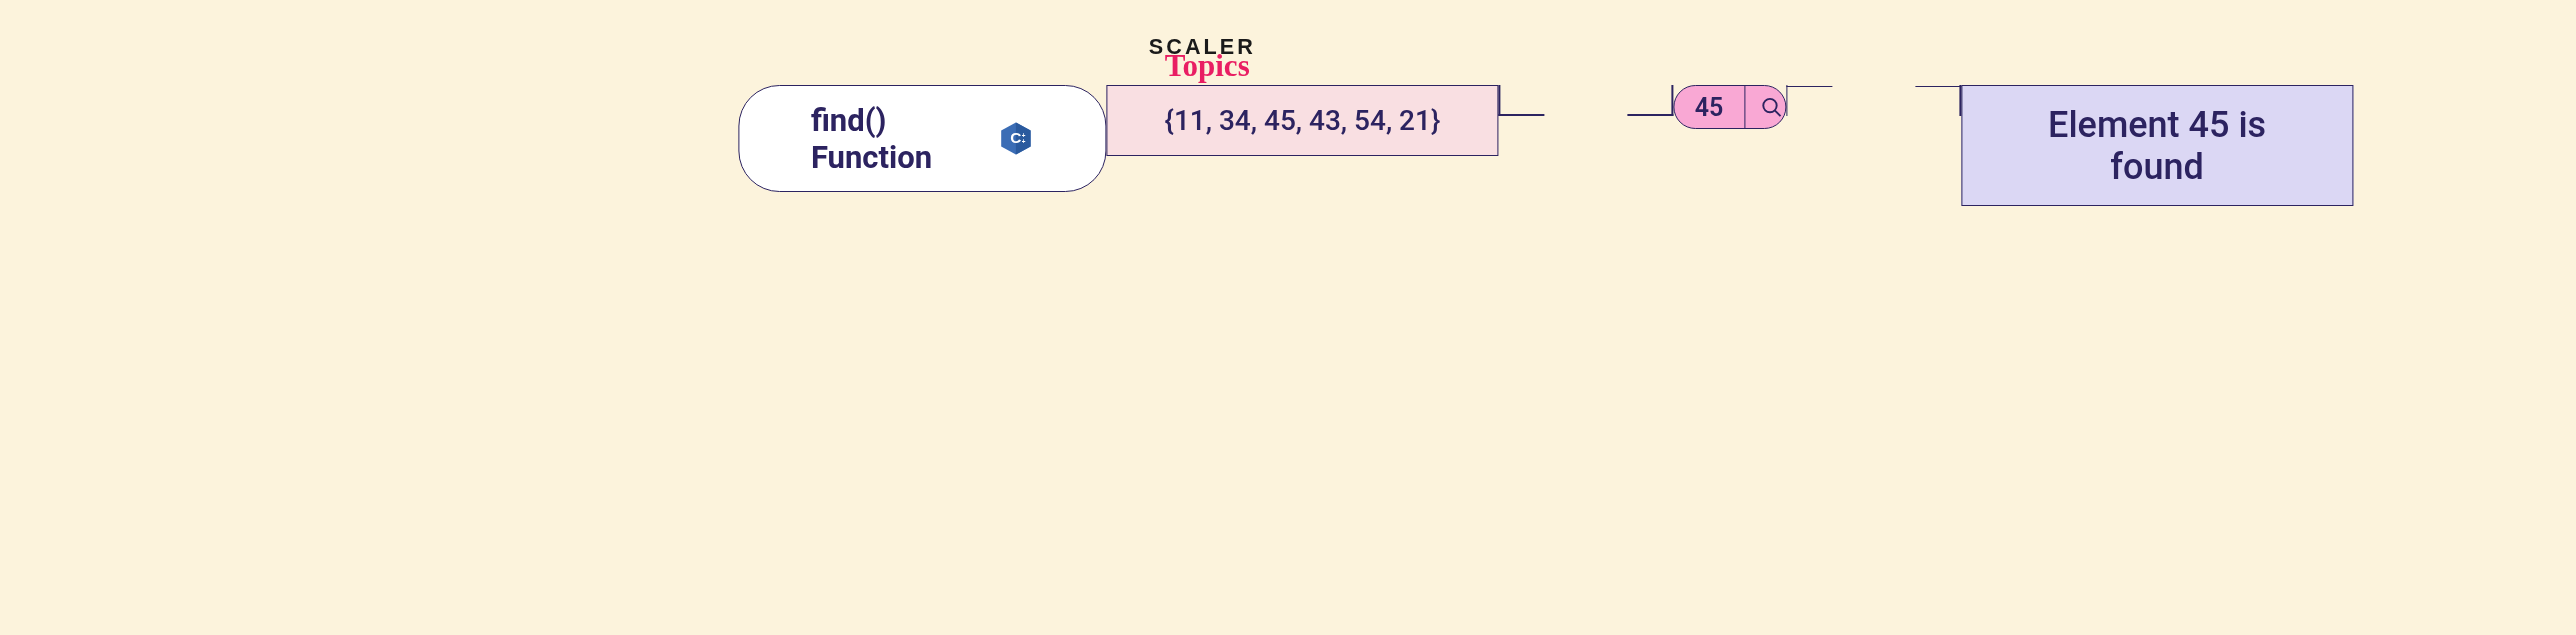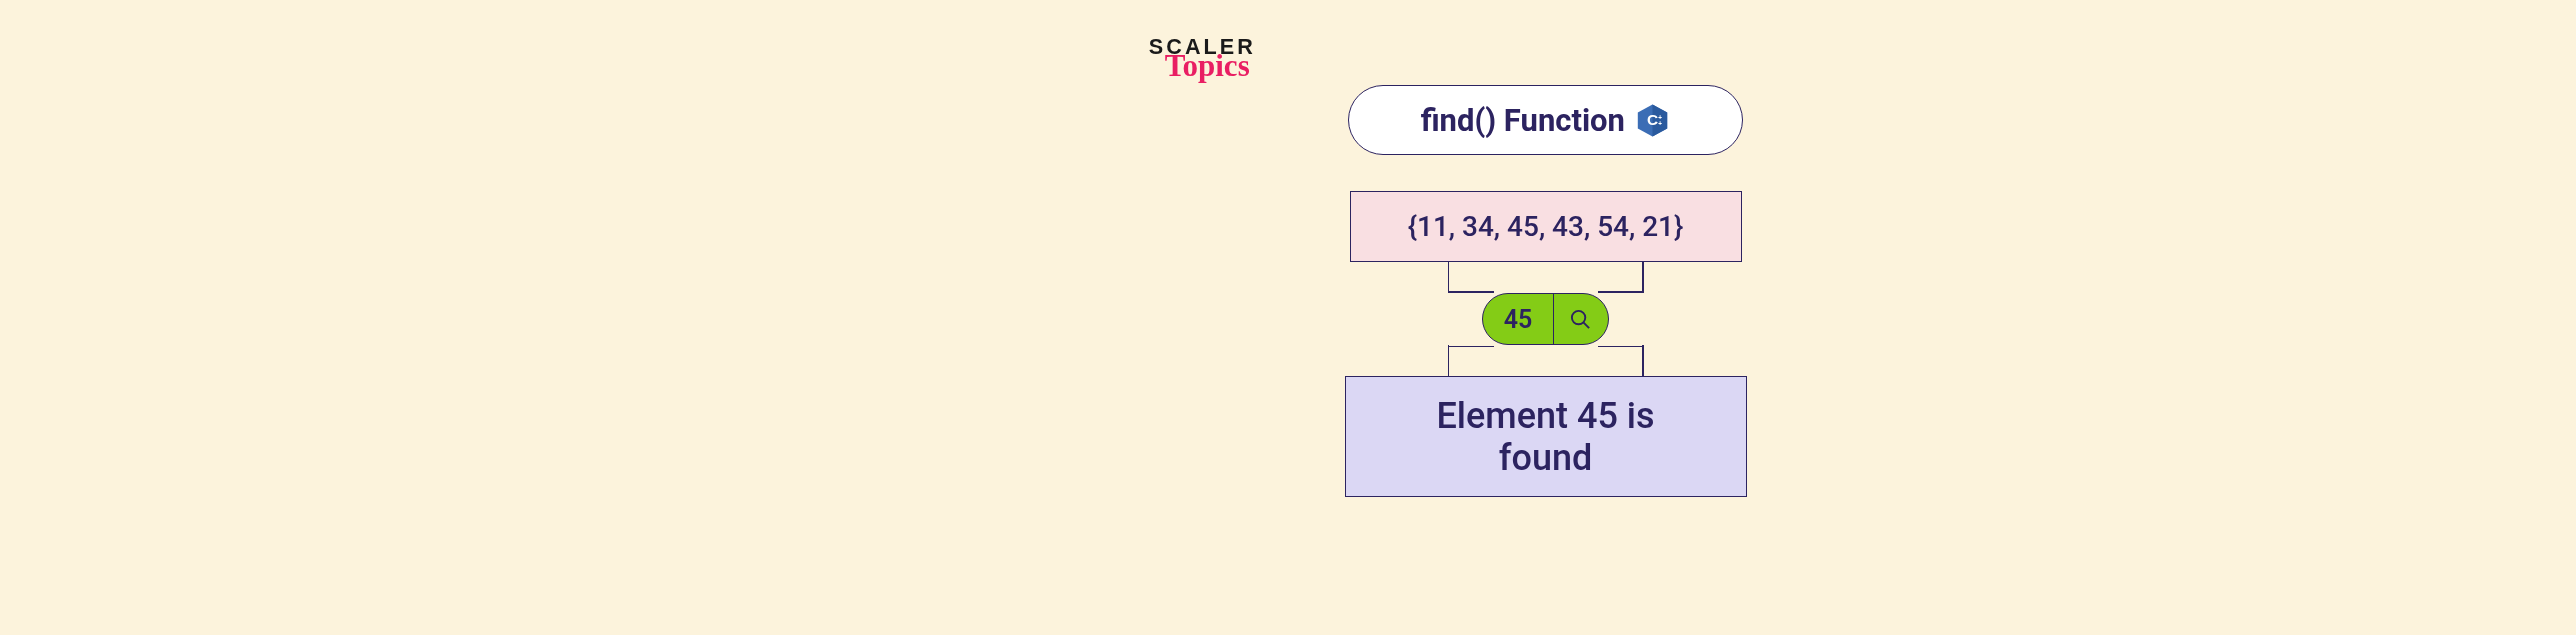--- a/index.html
+++ b/index.html
@@ -41,22 +41,22 @@
     margin-top: -7.2px;
     margin-left: 16px;
     font-weight: 700;
   }
   .diagram {
     position: absolute;
     left: 50%;
     transform: translateX(-50%);
     top: 85px;
     display: flex;
-    flex-direction: column;
-    align-items: center;
+    flex-direction: row;
+    align-items: flex-start;
   }
   .title-pill {
     background: #fff;
     border: 1.5px solid #2c2360;
     border-radius: 41px;
     padding: 15.5px 72px;
     display: flex;
     align-items: center;
     gap: 10.3px;
     margin-bottom: 36px;
@@ -74,27 +74,27 @@
     background: #f9dfe2;
     border: 1.5px solid #2c2360;
     padding: 18px 41px;
     font-size: 28px;
     font-weight: 500;
     color: #2c2360;
     text-align: center;
     min-width: 392px;
   }
   .search-pill {
-    background: #84cc16;
+    background: #f9a8d4;
     border: 1.5px solid #2c2360;
     border-radius: 31px;
     display: flex;
     align-items: stretch;
     overflow: hidden;
-    height: 52px;
+    height: 44px;
   }
   .search-value {
     font-size: 25px;
     font-weight: 600;
     color: #2c2360;
     padding: 0 20.6px;
     display: flex;
     align-items: center;
     border-right: 1.5px solid #2c2360;
   }

